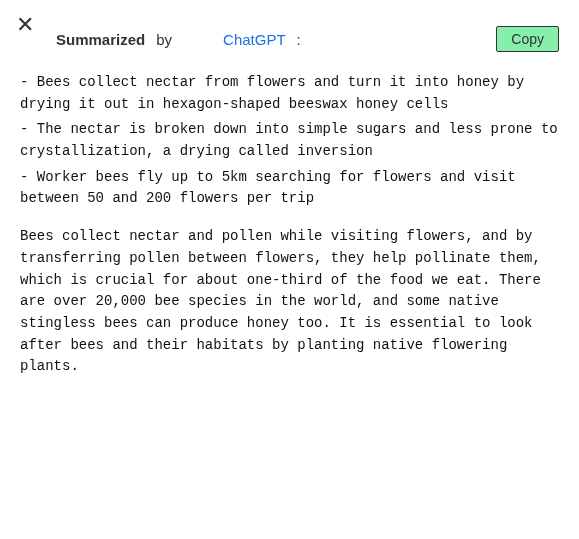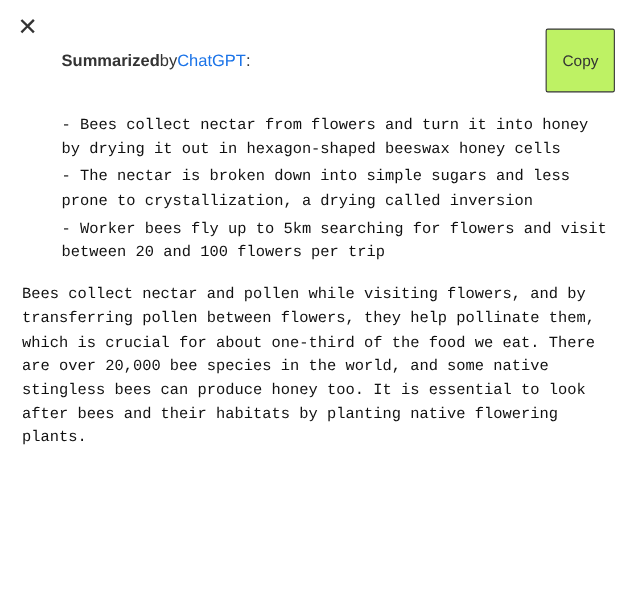--- a/index.html
+++ b/index.html
@@ -42,60 +42,60 @@
       align-items: center;
       justify-content: space-between;
       margin-top: 8px;
       margin-bottom: 20px;
       padding-top: 2px;
     }
 
     .header-left {
       display: flex;
       align-items: flex-start;
-      gap: 0;
+      gap: 11px;
       font-size: 15px;
       color: #333;
       margin-left: 36px;
     }
 
     .summarized-bold {
       font-weight: bold;
     }
 
     .chatgpt-link {
       color: #1a73e8;
       text-decoration: none;
       cursor: pointer;
+      margin-left: 40px;
     }
 
     .copy-btn {
       border: 1.5px solid #333;
-      background: #bef264;
-      padding: 20px 14px;
+      background: #86efac;
+      padding: 4px 14px;
       font-size: 14px;
       cursor: pointer;
       color: #333;
       border-radius: 2px;
     }
 
     .content {
       font-family: 'Courier New', Courier, monospace;
       font-size: 14px;
       line-height: 1.55;
       color: #111;
     }
 
     .bullet-section {
       margin-bottom: 16px;
     }
 
     .bullet-line {
       margin-bottom: 4px;
-      margin-left: 36px;
     }
 
     .paragraph-section {
       margin-top: 8px;
     }
   </style>
 </head>
 <body>
 
 <div class="container">
@@ -110,20 +110,20 @@
       <a class="chatgpt-link">ChatGPT</a>
         <span>:</span>
     </div>
     <button class="copy-btn">Copy</button>
   </div>
 
   <div class="content">
     <div class="bullet-section">
       <div class="bullet-line">- Bees collect nectar from flowers and turn it into honey by drying it out in hexagon-shaped beeswax honey cells</div>
       <div class="bullet-line">- The nectar is broken down into simple sugars and less prone to crystallization, a drying called inversion</div>
-      <div class="bullet-line">- Worker bees fly up to 5km searching for flowers and visit between 20 and 100 flowers per trip</div>
+      <div class="bullet-line">- Worker bees fly up to 5km searching for flowers and visit between 50 and 200 flowers per trip</div>
     </div>
 
     <div class="paragraph-section">
       <p> Bees collect nectar and pollen while visiting flowers, and by transferring pollen between flowers, they help pollinate them, which is crucial for about one-third of the food we eat. There are over 20,000 bee species in the world, and some native stingless bees can produce honey too. It is essential to look after bees and their habitats by planting native flowering plants.</p>
     </div>
   </div>
 </div>
 
 </body></html>

